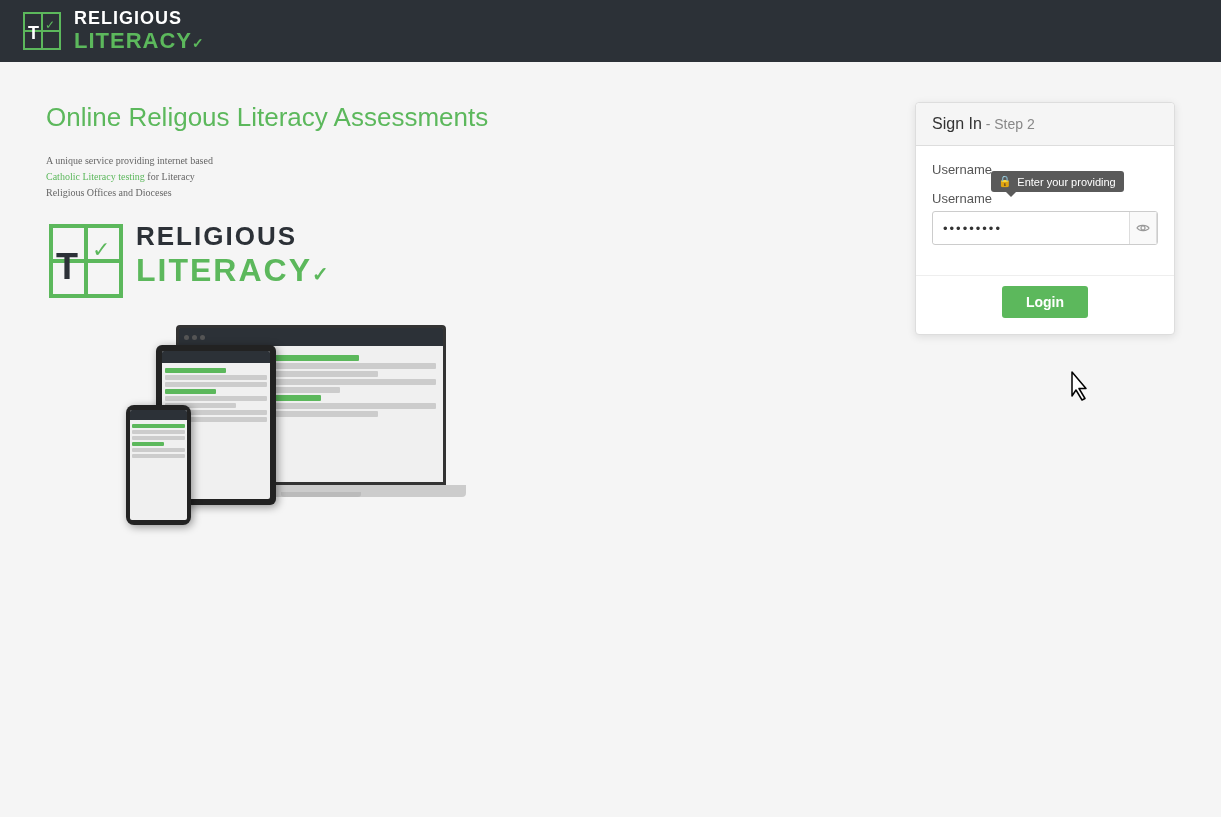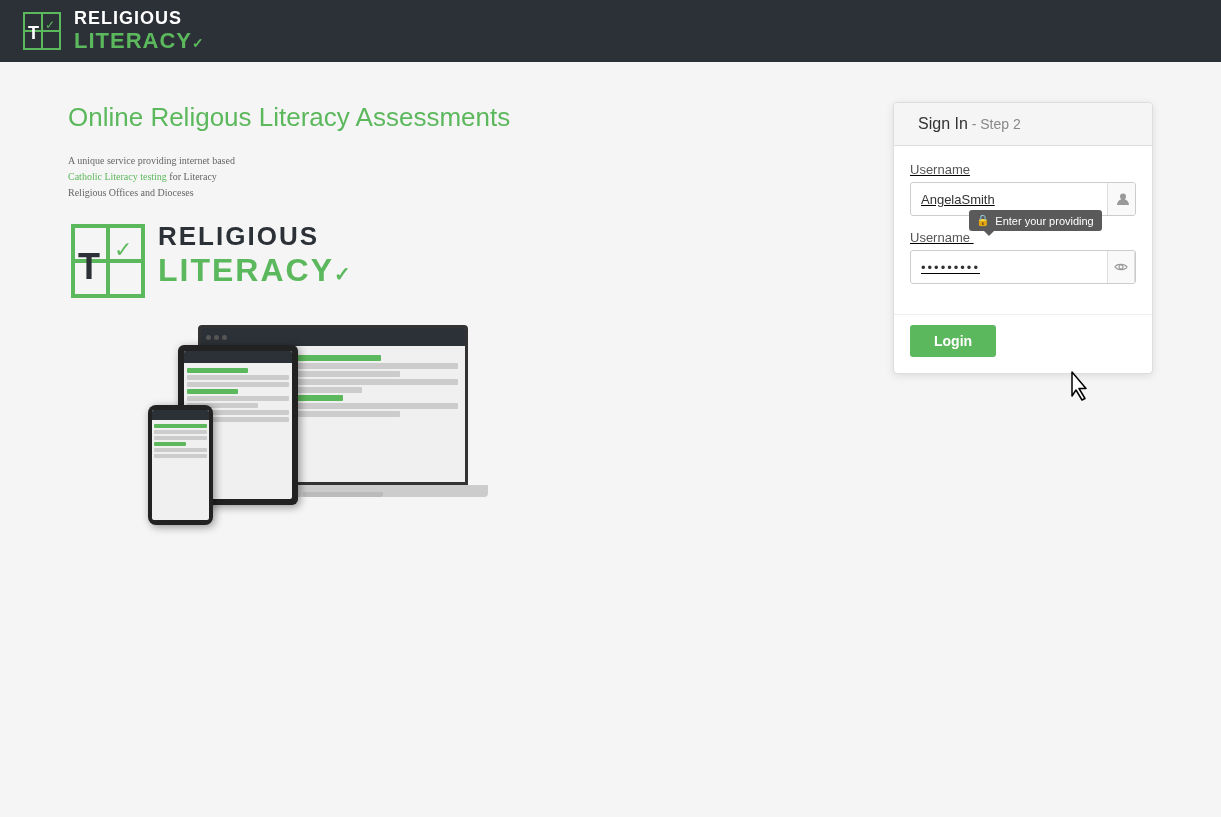--- a/index.html
+++ b/index.html
@@ -40,21 +40,21 @@
     .logo-literacy {
       color: #5cb85c;
       font-size: 22px;
       font-weight: bold;
       letter-spacing: 1px;
     }
 
     
     .main-content {
       display: flex;
-      padding: 40px 68px;
+      padding: 40px 46px;
       gap: 40px;
       max-width: 1221px;
       margin: 0 auto;
     }
 
     
     .left-section {
       flex: 1;
     }
     .page-title {
@@ -253,28 +253,26 @@
     }
     .login-header {
       background: #f5f5f5;
       border-bottom: 1px solid #ddd;
       padding: 12px 16px;
       border-radius: 4px 4px 0 0;
     }
     .login-title {
       font-size: 16px;
       color: #555;
-      margin-left: 8px;
     }
     .login-title span {
       color: #333;
     }
     .login-body {
       padding: 16px;
-      text-decoration: underline;
     }
     .form-group {
       margin-bottom: 14px;
     }
     .form-label {
       display: block;
       font-size: 13px;
       color: #555;
       margin-bottom: 5px;
     }
@@ -347,21 +345,21 @@
       border-color: #5a5a5a transparent transparent;
     }
     .tooltip-lock-icon {
       font-size: 11px;
     }
 
     
     .login-footer {
       padding: 10px 16px 16px;
       display: flex;
-      justify-content: flex-start;
+      justify-content: center;
       border-top: 1px solid #eee;
     }
     .login-btn {
       background: #5cb85c;
       color: #fff;
       border: none;
       padding: 8px 24px;
       font-size: 14px;
       border-radius: 3px;
       cursor: pointer;
@@ -489,29 +487,20 @@
     <div class="login-header">
       <span class="login-title">
         <span>Sign In</span><span style="color:#888;font-size:14px;"> - Step 2</span>
       </span>
     </div>
 
     <div class="login-body">
 
       <div class="form-group">
         <label class="form-label">Username</label>
-        <div class="input-wrapper">
-          <input type="text" value="AngelaSmith" readonly="" style="">
-          <div class="input-icon">
-            <svg width="14" height="14" viewBox="0 0 14 14" fill="#999">
-              <circle cx="7" cy="4.5" r="3"></circle>
-              <path d="M1 13c0-3.3 2.7-6 6-6s6 2.7 6 6" fill="#999"></path>
-            </svg>
-          </div>
-        </div>
       </div>
 
       <div class="form-group">
         <label class="form-label">
           <span>Username</span>
           <span style="position:relative; display:inline-block; margin-left:5px;">
             <span class="tooltip-bubble">
               <span class="tooltip-lock-icon">🔒</span>
               <span>Enter your providing</span>
             </span>

